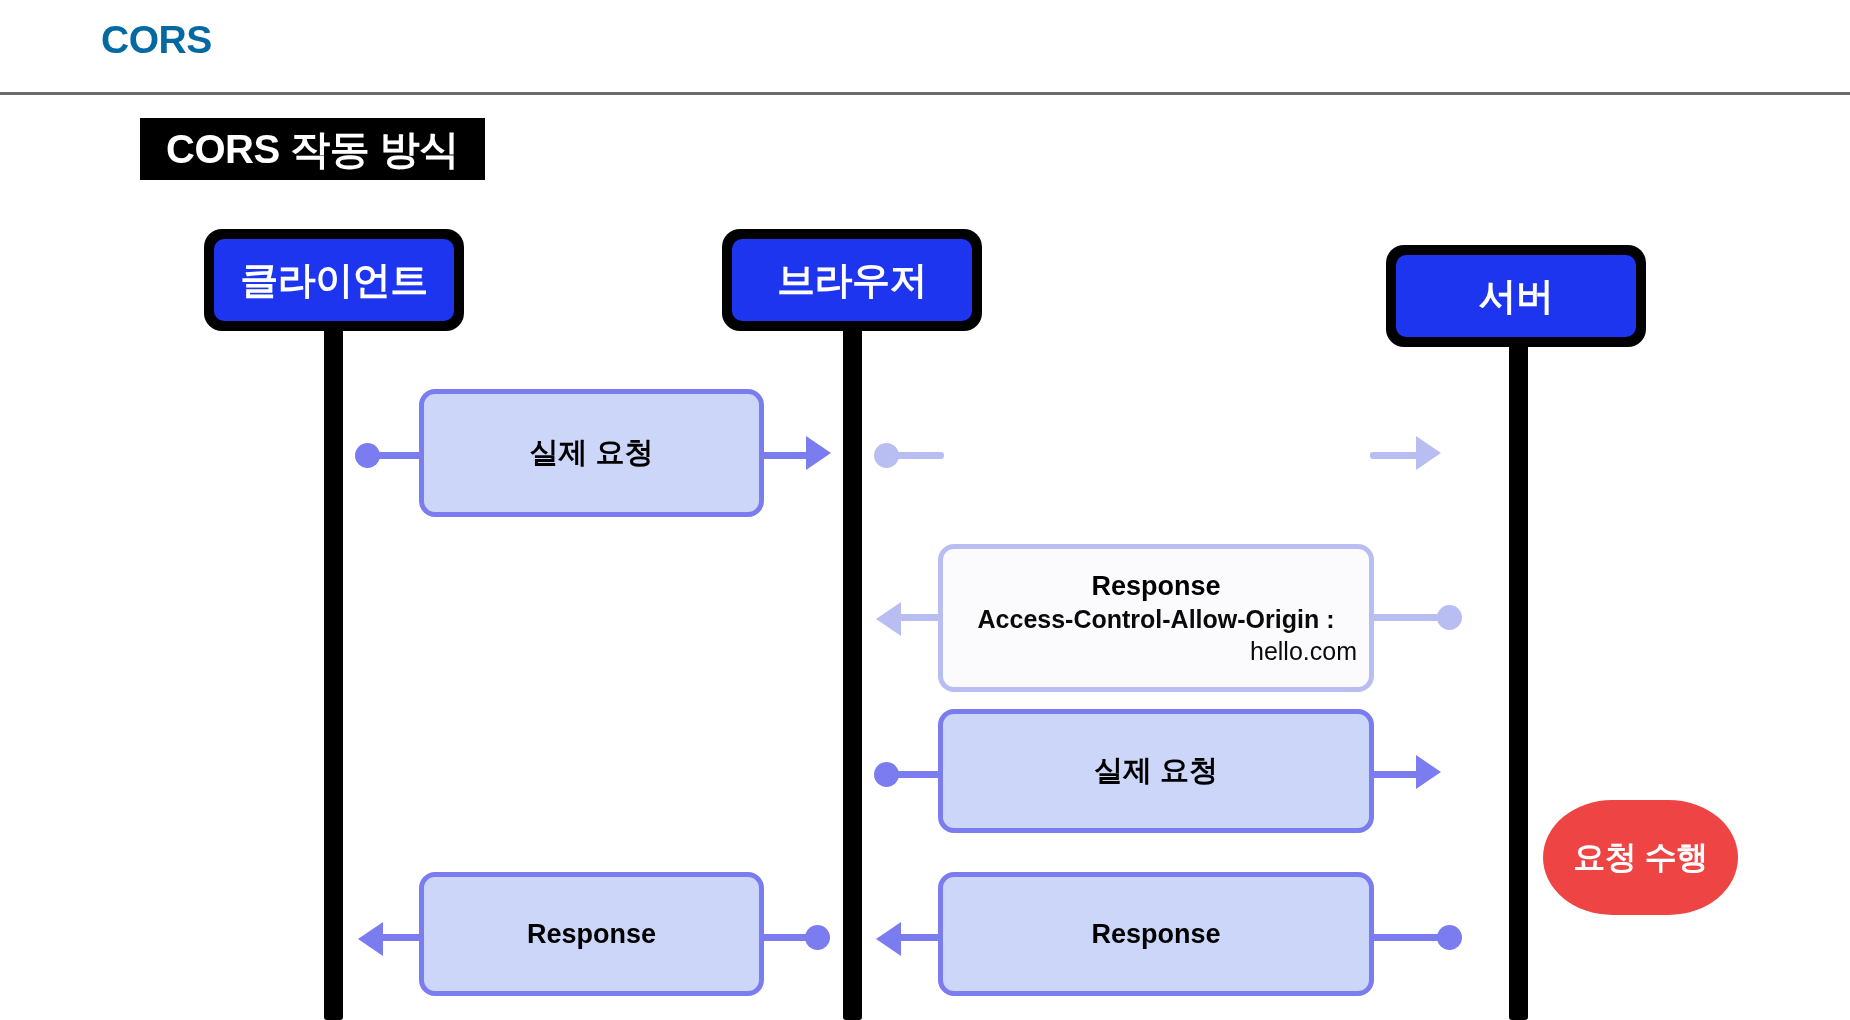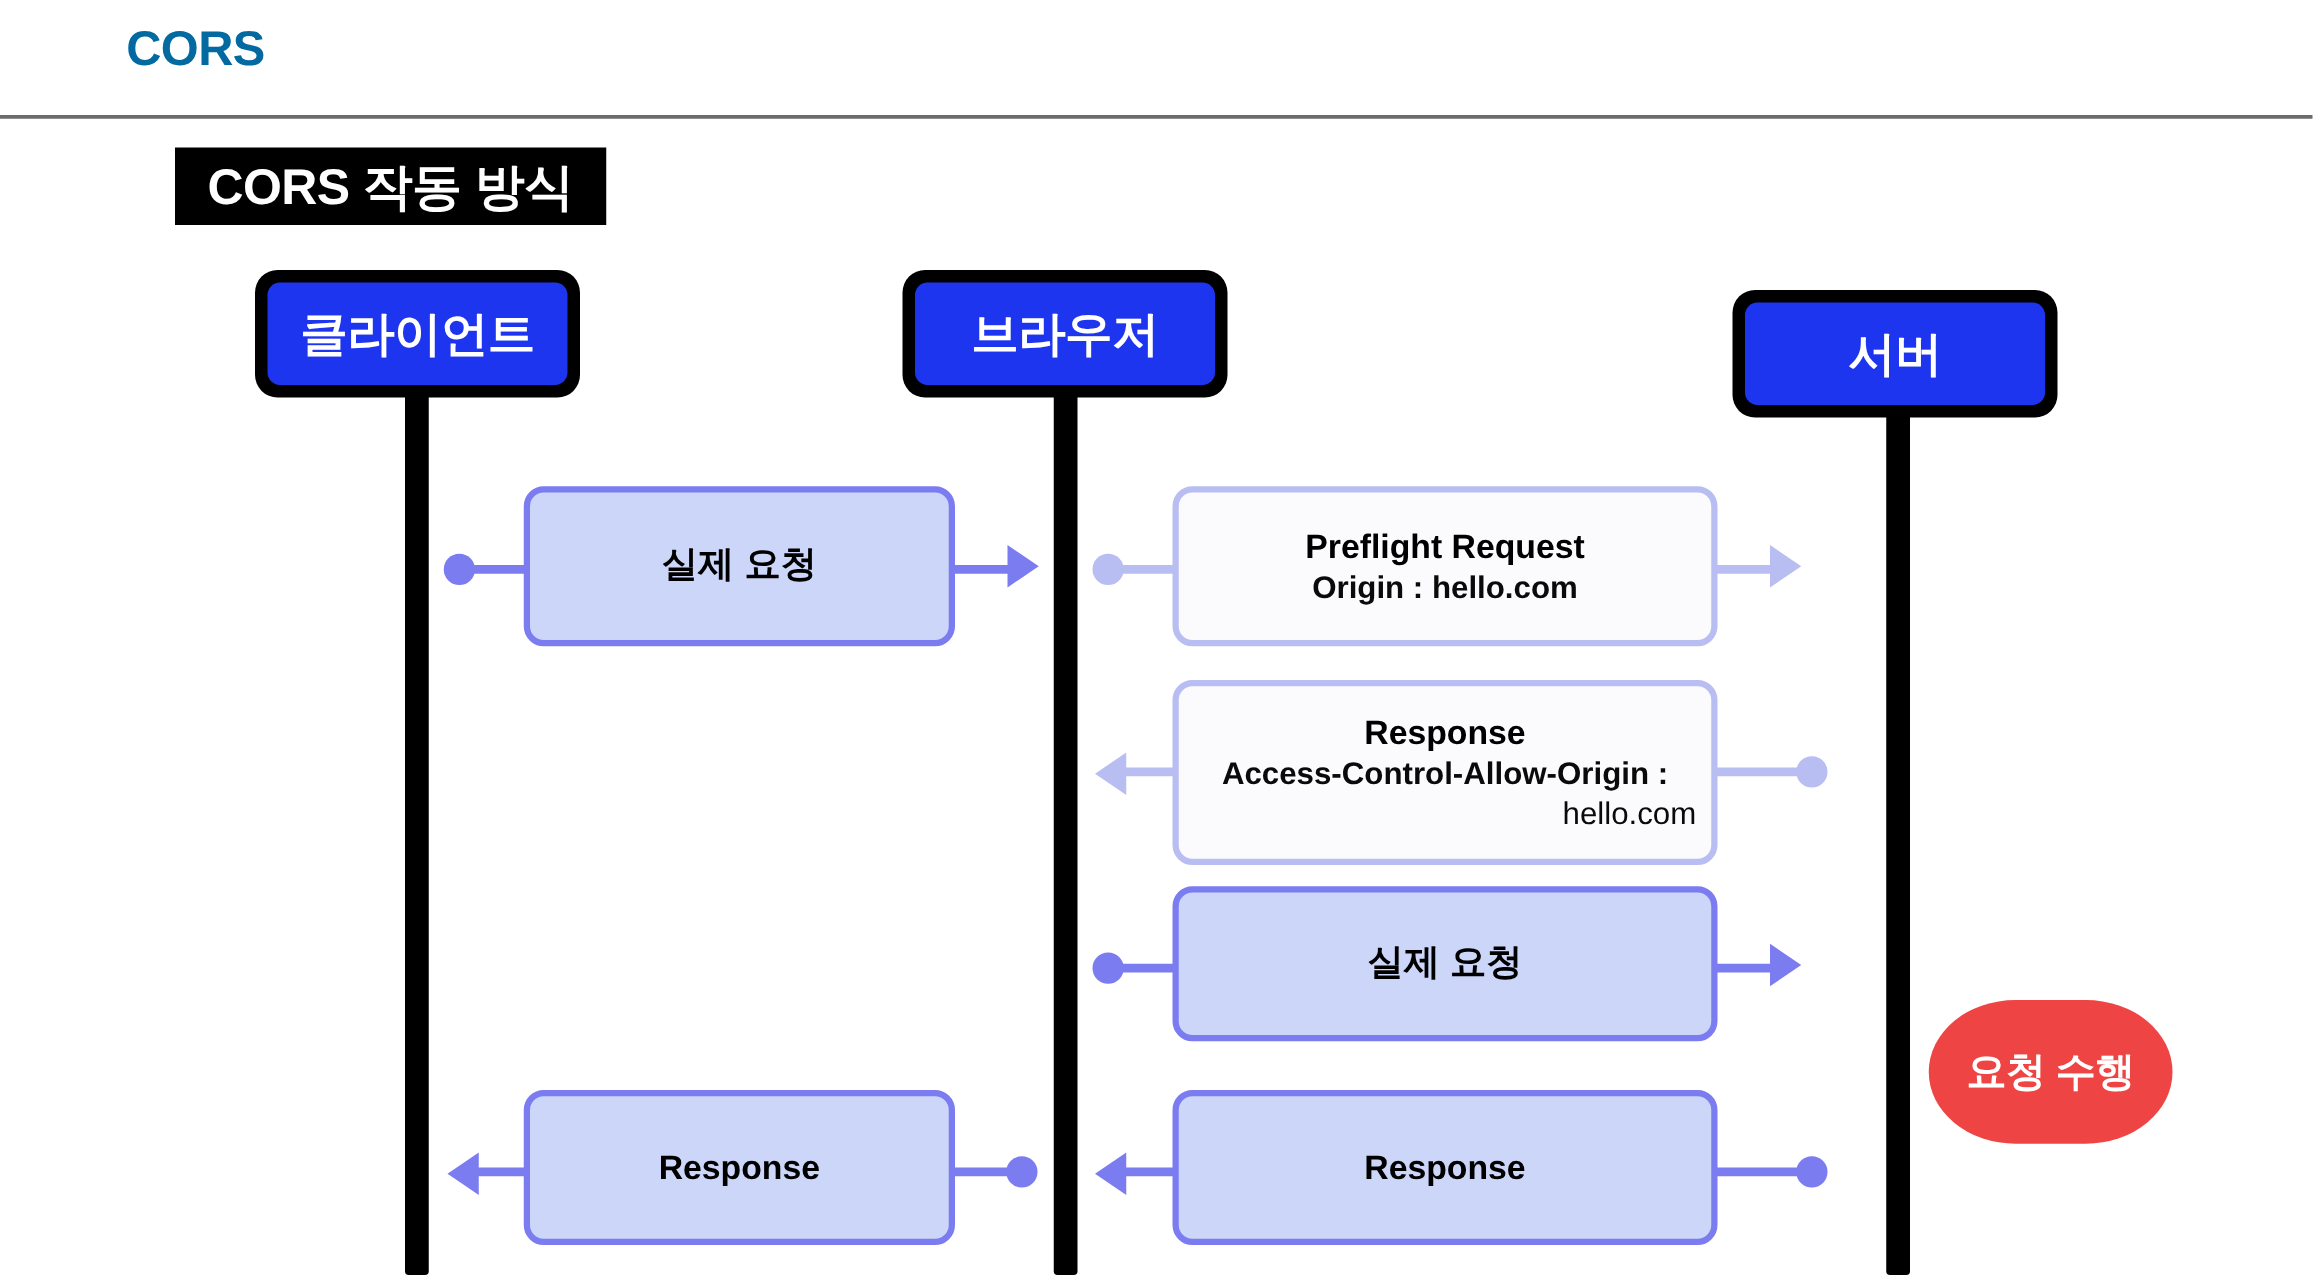--- a/index.html
+++ b/index.html
@@ -80,20 +80,21 @@
   
   .actor {
     position: absolute;
     background: #000000;
     border-radius: 18px;
     padding: 10px;
     box-sizing: border-box;
     display: flex;
     align-items: center;
     justify-content: center;
+    margin-top: 13px;
   }
   .actor-inner {
     width: 100%;
     height: 100%;
     background: #1e35f0;
     border-radius: 10px;
     display: flex;
     align-items: center;
     justify-content: center;
     color: #ffffff;
@@ -224,24 +225,20 @@
   <div class="dot strong" style="left:355px; top:443px;"></div>
   <div class="stem strong" style="left:375px; top:452px; width:50px;"></div>
   <div class="msg-box filled" style="left:419px; top:389px; width:345px; height:128px;">
     <div class="msg-title kr">실제 요청</div>
   </div>
   <div class="stem strong" style="left:760px; top:452px; width:50px;"></div>
   <div class="arrow right strong" style="left:806px; top:436px;"></div>
 
   <div class="dot weak" style="left:874px; top:443px;"></div>
   <div class="stem weak" style="left:894px; top:452px; width:50px;"></div>
-  <div class="msg-box hollow" style="left:938px; top:389px; width:436px; height:128px;">
-    <div class="msg-title">Preflight Request</div>
-    <div class="msg-sub">Origin : hello.com</div>
-  </div>
   <div class="stem weak" style="left:1370px; top:452px; width:50px;"></div>
   <div class="arrow right weak" style="left:1416px; top:436px;"></div>
 
   <div class="arrow left weak" style="left:876px; top:602px;"></div>
   <div class="stem weak" style="left:898px; top:614px; width:46px;"></div>
   <div class="msg-box hollow" style="left:938px; top:544px; width:436px; height:148px;">
     <div class="msg-title">Response</div>
     <div class="msg-sub">Access-Control-Allow-Origin :</div>
     <div class="msg-sub plain" style="align-self:flex-end; padding-right:12px;">hello.com</div>
   </div>

